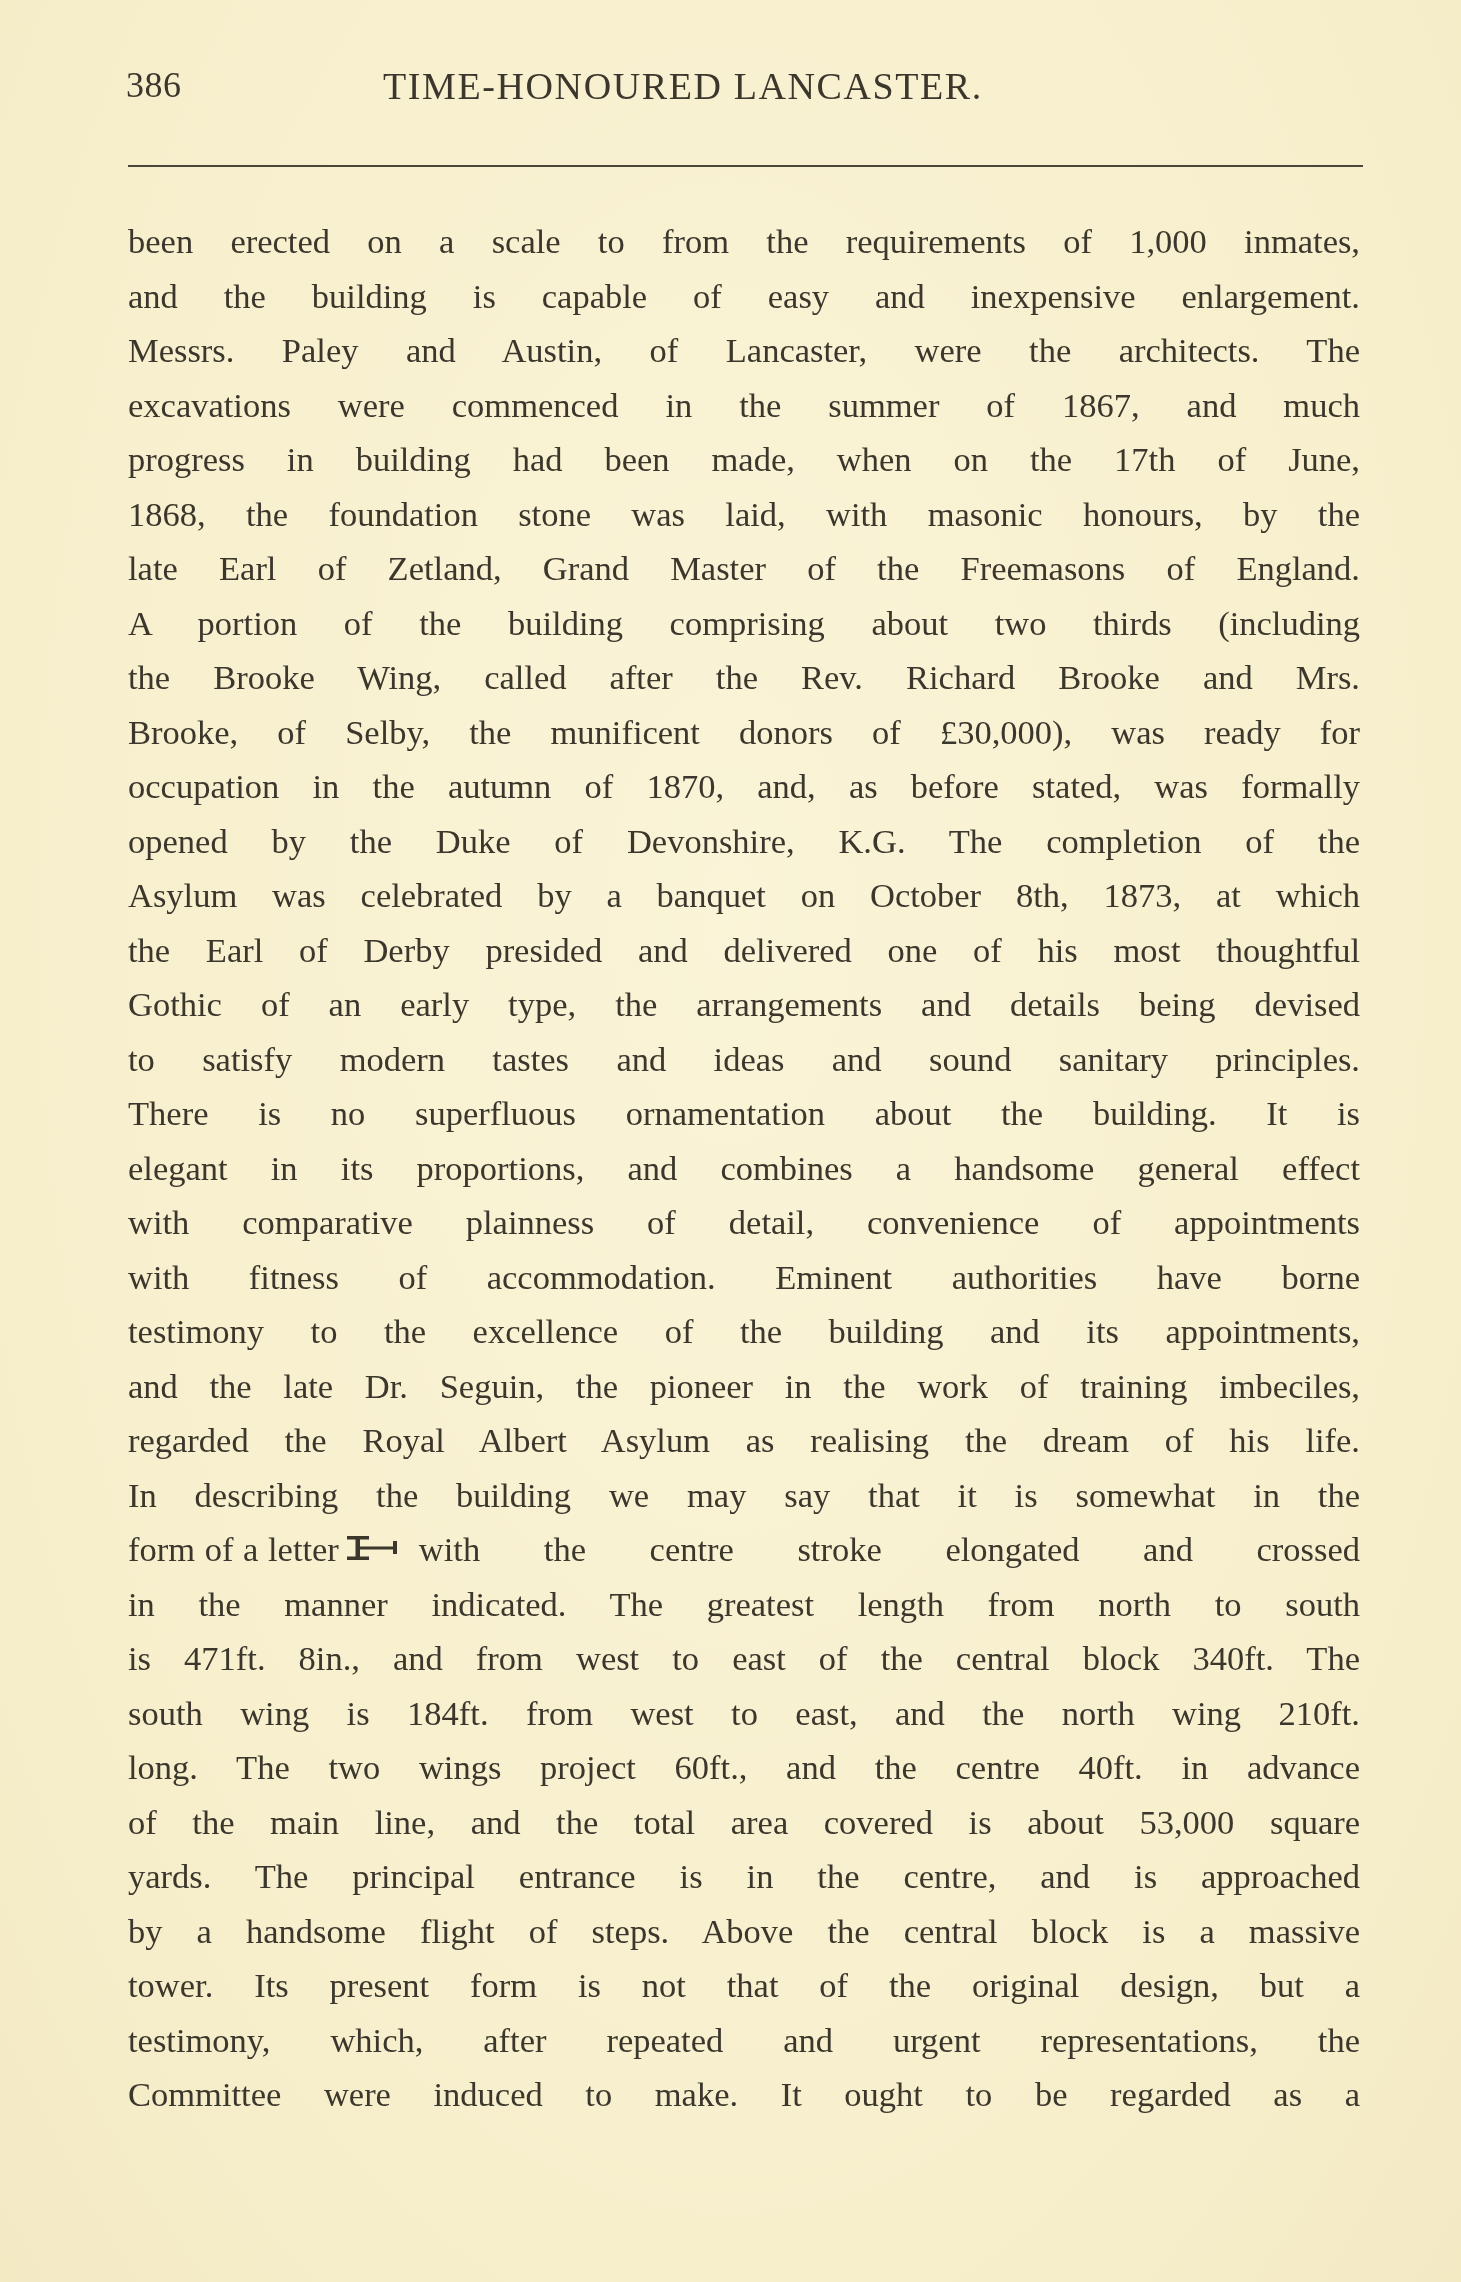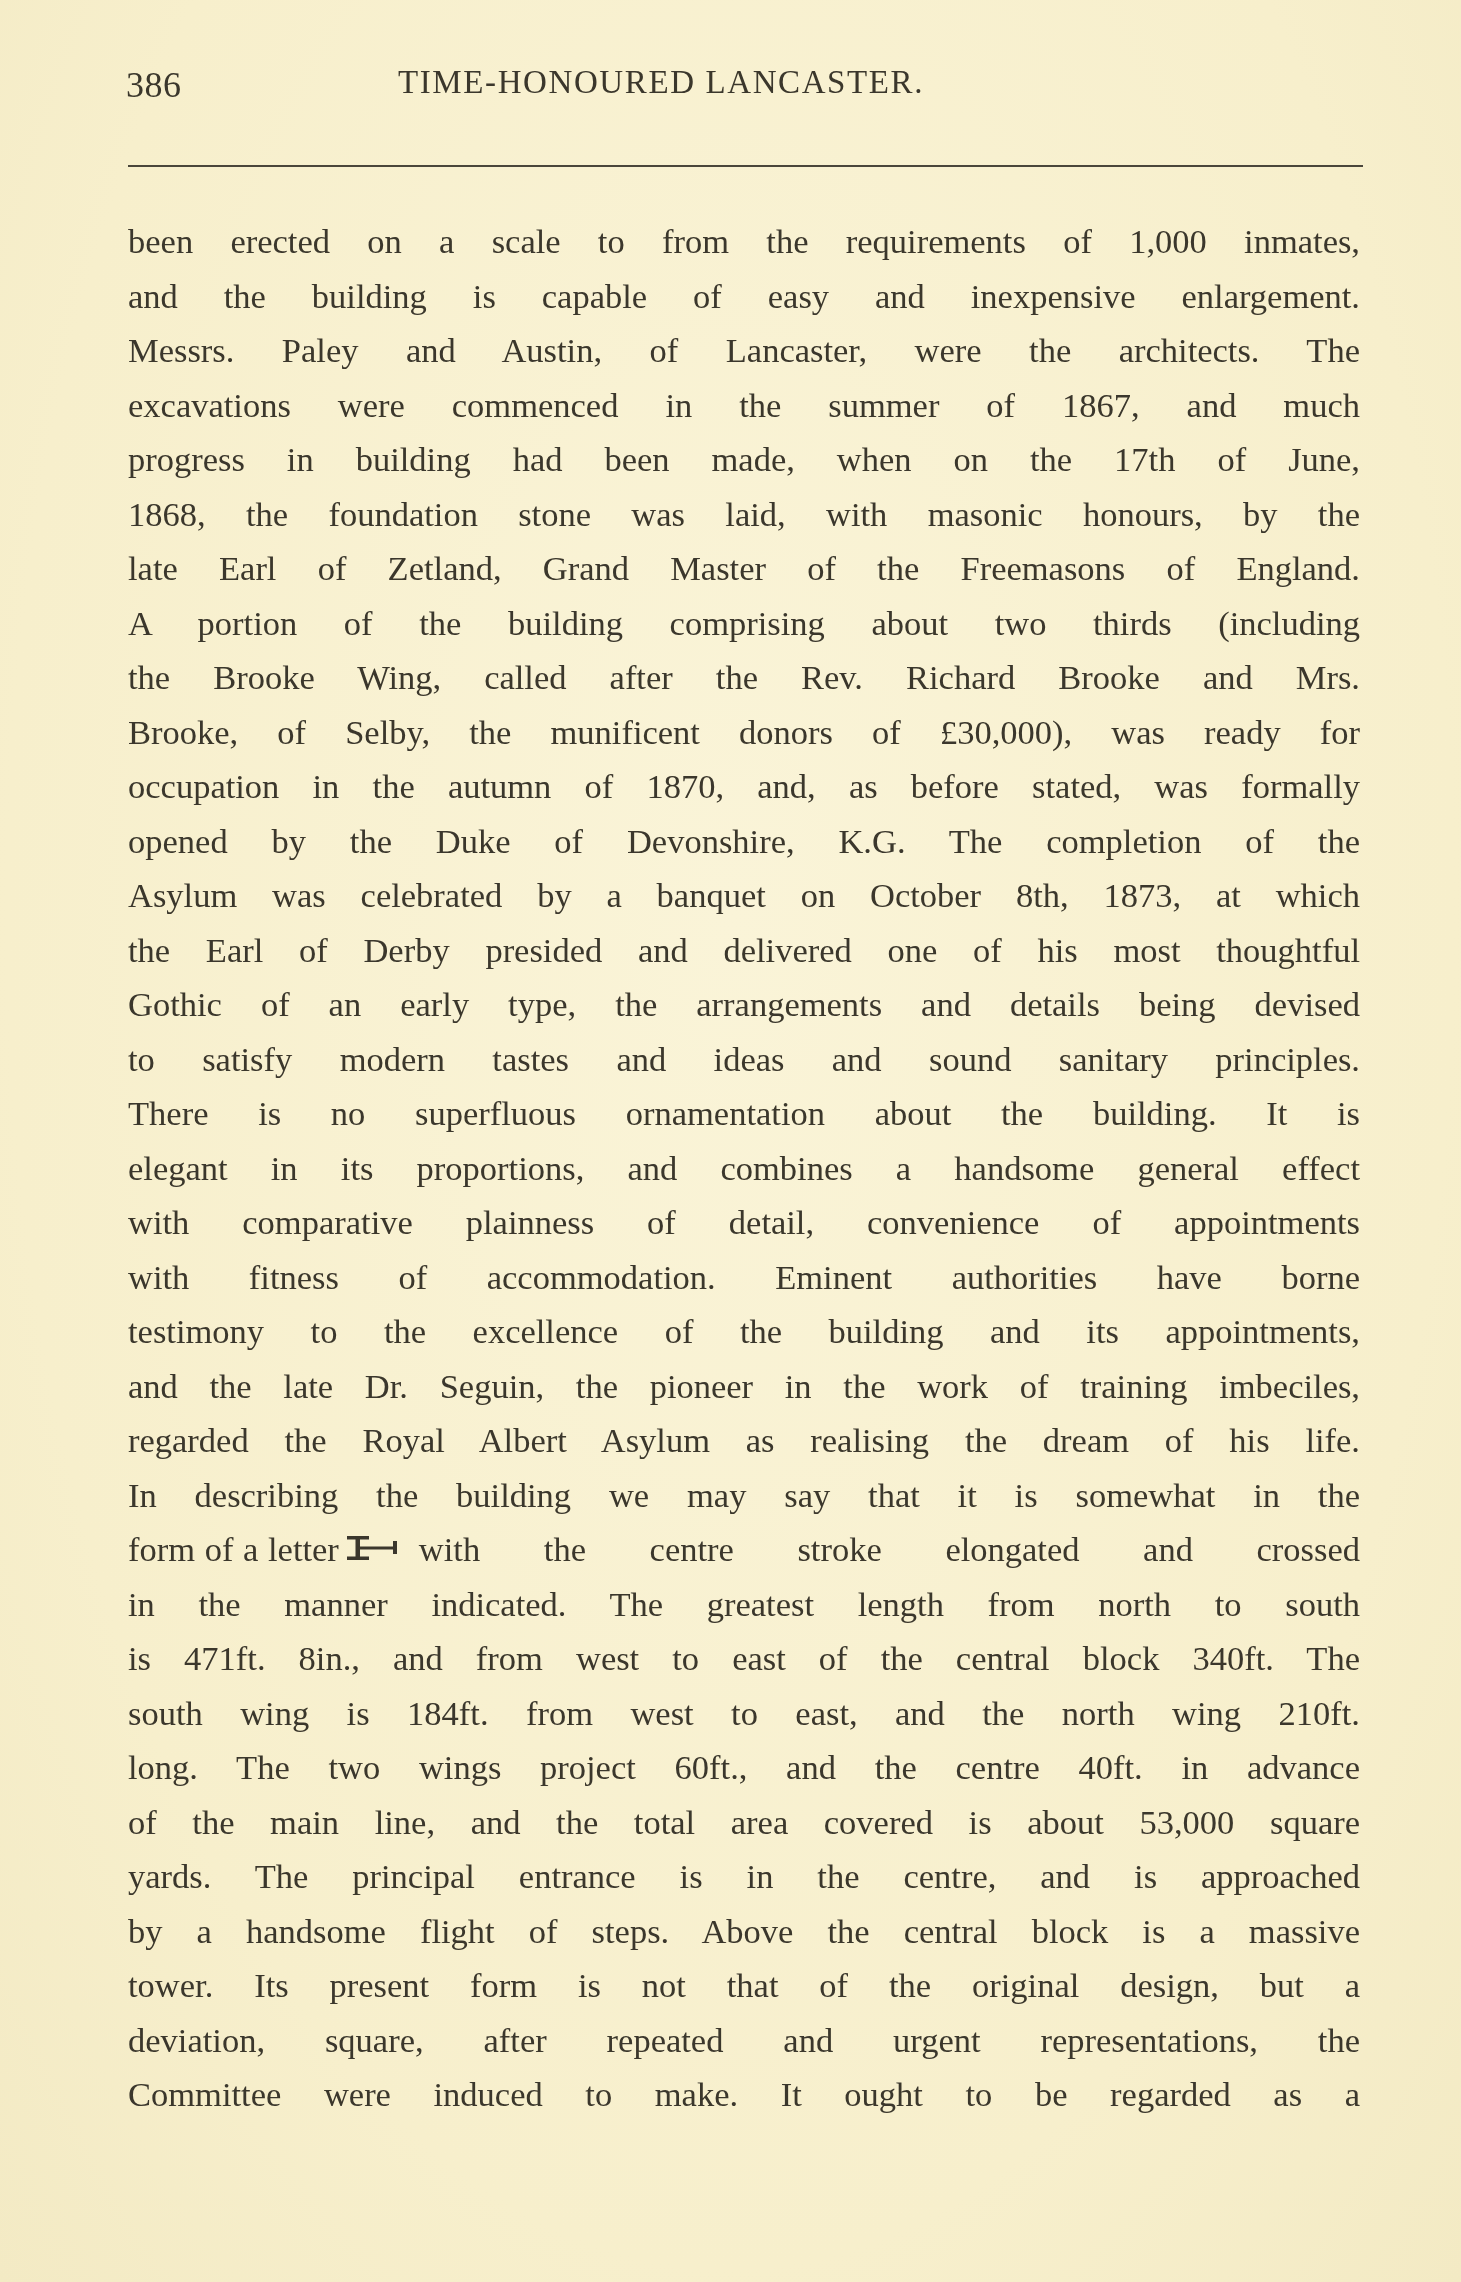--- a/index.html
+++ b/index.html
@@ -9,22 +9,22 @@
     background-image: radial-gradient(ellipse at 50% 40%, #faf4d8 0%, #f7efcc 70%, #f3eac4 100%);
     font-family:"Liberation Serif","DejaVu Serif",serif;
     color:#3b372c;
     position:relative;
   }
   .page-number {
     position:absolute; left:126px; top:64px;
     font-size:36px; letter-spacing:0.5px;
   }
   .running-head {
-    position:absolute; left:398px; top:64px;
-    font-size:33px; letter-spacing:1.6px;
+    position:absolute; left:383px; top:64px;
+    font-size:38px; letter-spacing:1.6px;
   }
   .rule {
     position:absolute; left:128px; top:165px; width:1235px; height:0;
     border-top:2px solid #4a463a;
   }
   .body-text {
     position:absolute; left:128px; top:214px; width:1232px;
   }
   .line {
     display:block; height:54.5px; line-height:54.5px;
@@ -81,15 +81,15 @@
     <span style="flex: 1 1 0%; text-align: justify; text-align-last: justify; margin-left: 6px;">with the centre stroke elongated and crossed</span>
   </span>
   <span class="line">in the manner indicated. The greatest length from north to south</span>
   <span class="line">is 471ft. 8in., and from west to east of the central block 340ft. The</span>
   <span class="line">south wing is 184ft. from west to east, and the north wing 210ft.</span>
   <span class="line">long. The two wings project 60ft., and the centre 40ft. in advance</span>
   <span class="line">of the main line, and the total area covered is about 53,000 square</span>
   <span class="line">yards. The principal entrance is in the centre, and is approached</span>
   <span class="line">by a handsome flight of steps. Above the central block is a massive</span>
   <span class="line">tower. Its present form is not that of the original design, but a</span>
-  <span class="line">deviation, square, after repeated and urgent representations, the</span>
+  <span class="line">testimony, which, after repeated and urgent representations, the</span>
   <span class="line last">Committee were induced to make. It ought to be regarded as a</span>
 </div>
 
 </body></html>

